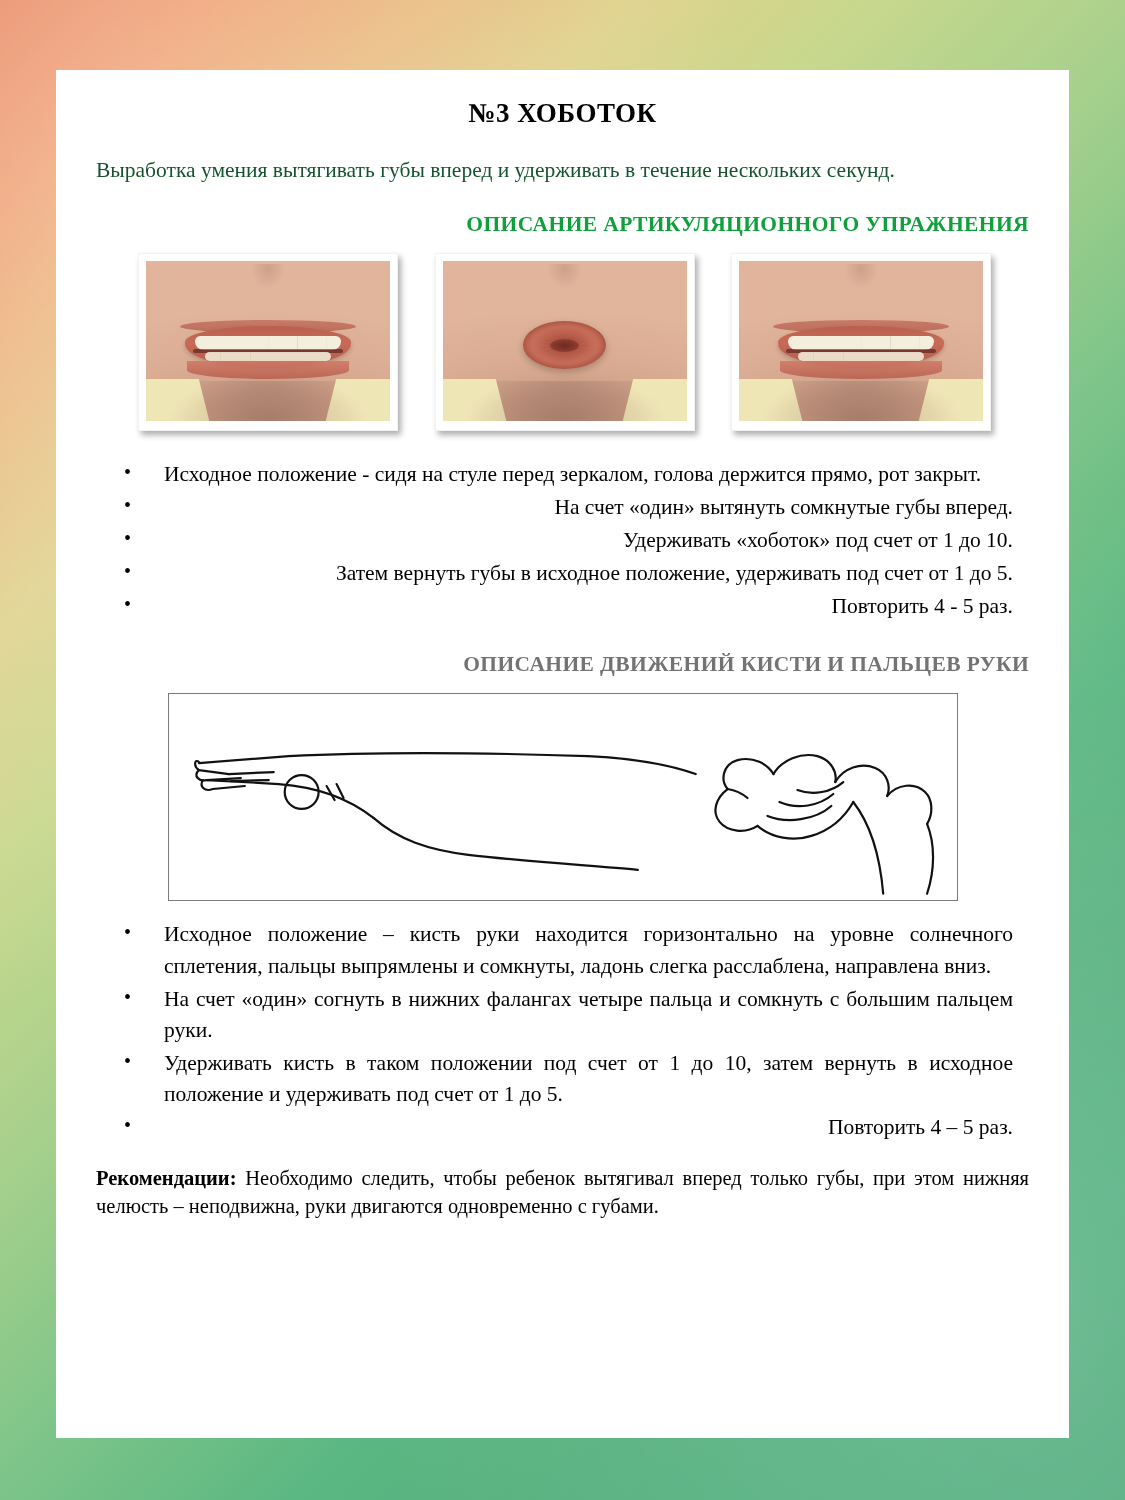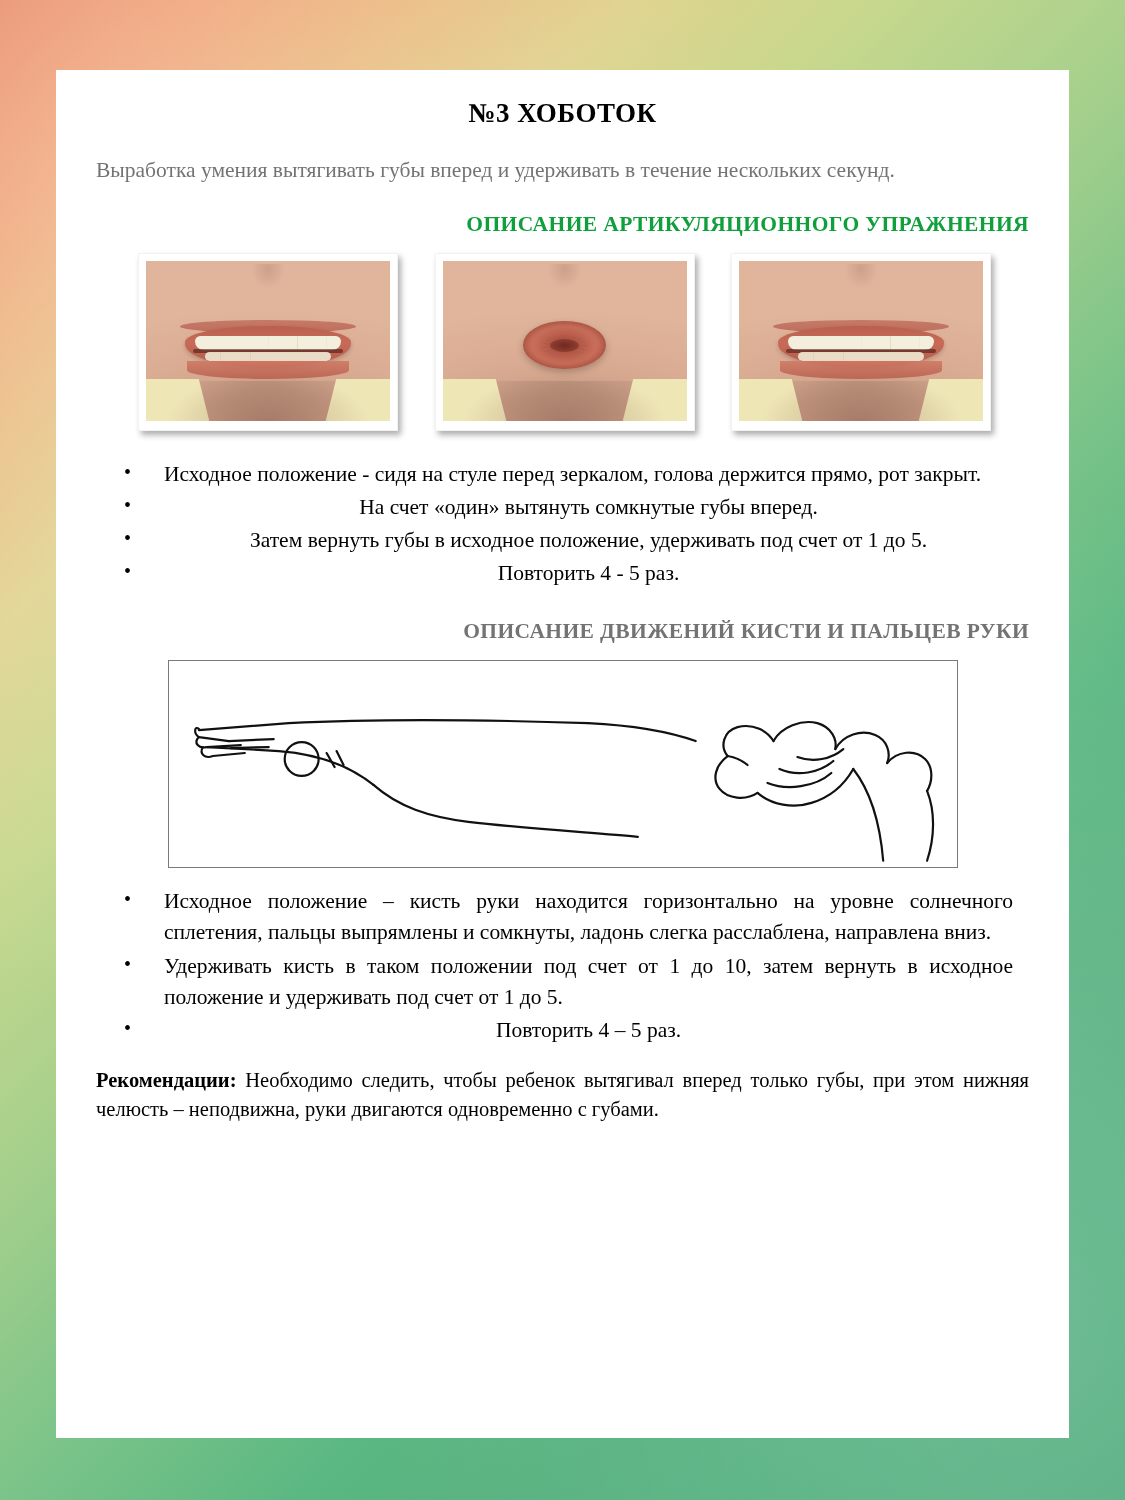--- a/index.html
+++ b/index.html
@@ -69,21 +69,21 @@
     font-size: 27px;
     letter-spacing: 0.5px;
     margin: 10px 0 26px 0;
     color: #000;
   }
 
   .intro {
     font-size: 21.5px;
     line-height: 1.42;
     text-align: justify;
-    color: #737373;
+    color: #14532d;
     margin: 0 0 26px 0;
   }
 
   .section-head {
     text-align: right;
     color: #0fa03c;
     font-weight: bold;
     font-size: 21.5px;
     letter-spacing: 0.4px;
     margin: 12px 0 16px 0;
@@ -270,21 +270,21 @@
     margin-bottom: 2px;
     color: #000;
   }
   ul.bullets li::before {
     content: "•";
     position: absolute;
     left: 18px;
     top: -1px;
     font-size: 20px;
   }
-  ul.bullets li.tight { text-align: center; }
+  ul.bullets li.tight { text-align: right; }
 
   
   .hand-box {
     margin: 4px auto 18px auto;
     width: 790px;
     height: 208px;
     border: 1px solid #7a7a7a;
     background: #ffffff;
     box-sizing: border-box;
   }
@@ -362,20 +362,21 @@
           </div>
           <div class="lip-lower-line"></div>
         </div>
       </div>
 
     </div>
 
     <ul class="bullets">
       <li>Исходное положение - сидя на стуле перед зеркалом, голова держится прямо, рот закрыт.</li>
       <li class="tight">На счет «один» вытянуть сомкнутые губы вперед.</li>
+      <li class="tight">Удерживать «хоботок» под счет от 1 до 10.</li>
       <li class="tight">Затем вернуть губы в исходное положение, удерживать под счет от 1 до 5.</li>
       <li class="tight">Повторить 4 - 5 раз.</li>
     </ul>
 
     <div class="section-head green2" style="margin-top:30px;">ОПИСАНИЕ ДВИЖЕНИЙ КИСТИ И ПАЛЬЦЕВ РУКИ</div>
 
     <div class="hand-box">
       <svg viewBox="0 0 790 206" xmlns="http://www.w3.org/2000/svg">
         <g fill="none" stroke="#111" stroke-width="2.2" stroke-linecap="round" stroke-linejoin="round">
 
@@ -405,20 +406,21 @@
           <path d="M612 108 C630 116, 652 112, 666 100"></path>
           <path d="M630 96 C646 102, 664 98, 676 88"></path>
           <path d="M686 108 C700 126, 712 152, 716 200"></path>
           <path d="M560 95 C566 96, 574 99, 580 104"></path>
         </g>
       </svg>
     </div>
 
     <ul class="bullets">
       <li>Исходное положение –  кисть руки находится горизонтально на уровне солнечного сплетения, пальцы выпрямлены и сомкнуты, ладонь слегка расслаблена, направлена вниз.</li>
+      <li>На счет «один» согнуть в нижних фалангах четыре пальца и сомкнуть с большим пальцем руки.</li>
       <li>Удерживать кисть в таком положении под счет от 1 до 10, затем вернуть в исходное положение и удерживать под счет от 1 до 5.</li>
       <li class="tight">Повторить 4 – 5 раз.</li>
     </ul>
 
     <p class="recommend">
       <b>Рекомендации:</b><span> Необходимо следить, чтобы ребенок вытягивал вперед только губы, при этом нижняя челюсть – неподвижна, руки двигаются одновременно с губами.</span>
     </p>
 
   </div>
 </div>

